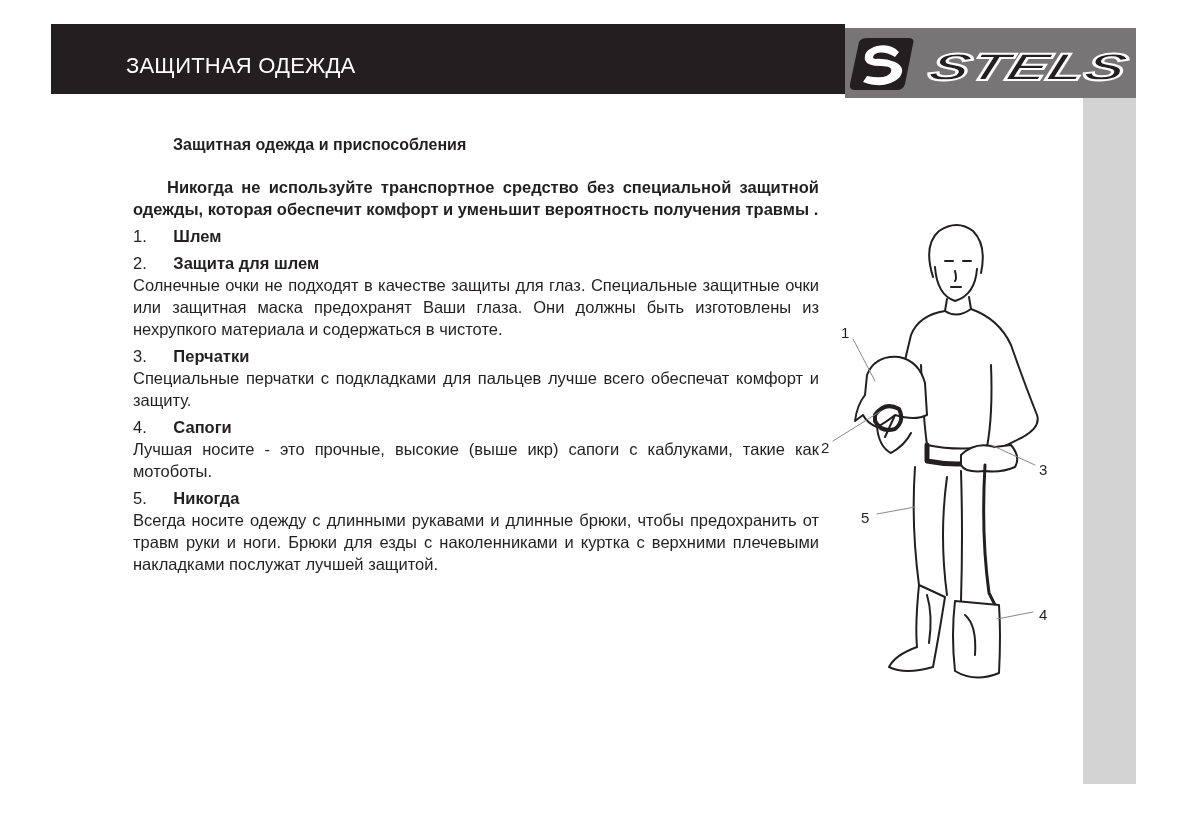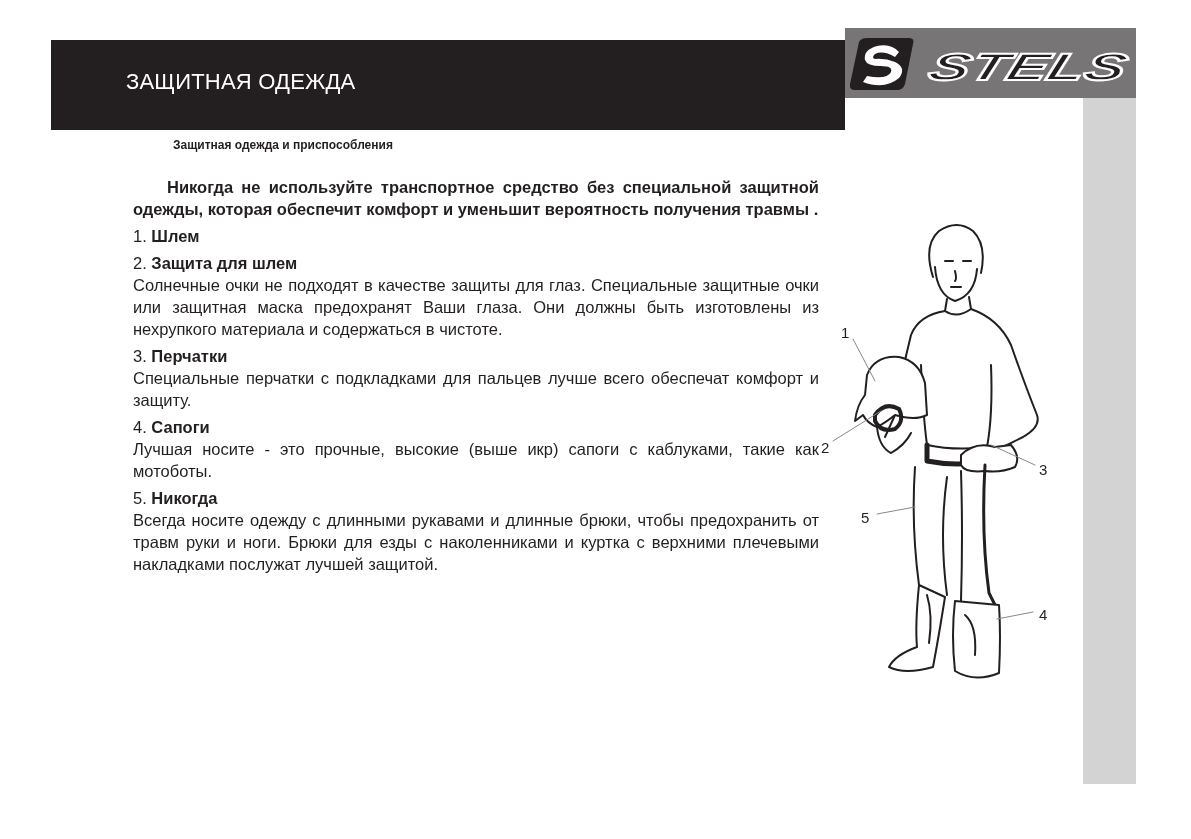--- a/index.html
+++ b/index.html
@@ -1,29 +1,29 @@
 <!DOCTYPE html>
 <html><head>
 <meta charset="utf-8">
 <style>
   html, body { margin: 0; padding: 0; background: #ffffff; }
   body { width: 1191px; height: 839px; position: relative; overflow: hidden;
          font-family: "Liberation Sans", sans-serif; color: #231f20; }
-  .header { position: absolute; left: 51px; top: 40px; width: 794px; height: 90px; background: #231f20; }
+  .header { position: absolute; left: 51px; top: 24px; width: 794px; height: 70px; background: #231f20; }
   .header-title { position: absolute; left: 75px; top: 29px; font-size: 22px; color: #ffffff;
                   letter-spacing: 0.2px; white-space: nowrap; }
   .logo-box { position: absolute; left: 845px; top: 28px; width: 291px; height: 70px; background: #777575; }
   .side-band { position: absolute; left: 1083px; top: 98px; width: 53px; height: 686px; background: #d3d3d3; }
   .content { position: absolute; left: 133px; top: 134px; width: 686px; font-size: 16.5px; line-height: 22px; }
-  .subtitle { font-weight: bold; font-size: 12px; margin-left: 40px; margin-bottom: 20px; }
+  .subtitle { font-weight: bold; font-size: 16px; margin-left: 40px; margin-bottom: 20px; }
   .intro { text-align: justify; text-align-last: left; text-indent: 34px; margin: 0 0 4px 0; font-weight: bold; }
   .section { margin-top: 5px; }
   .section-heading { margin: 0; }
   .section-heading .num { font-weight: normal; }
-  .section-heading .ttl { font-weight: bold; }
+  .section-heading .ttl { font-weight: bold; margin-left: 22px; }
   .section-body { margin: 0; text-align: justify; text-align-last: left; }
   .figure { position: absolute; left: 815px; top: 215px; width: 260px; height: 470px; }
   .callout { position: absolute; font-size: 15px; color: #231f20; }
 </style>
 </head>
 <body>
 
 <div class="header">
   <div class="header-title">ЗАЩИТНАЯ ОДЕЖДА</div>
 </div>

